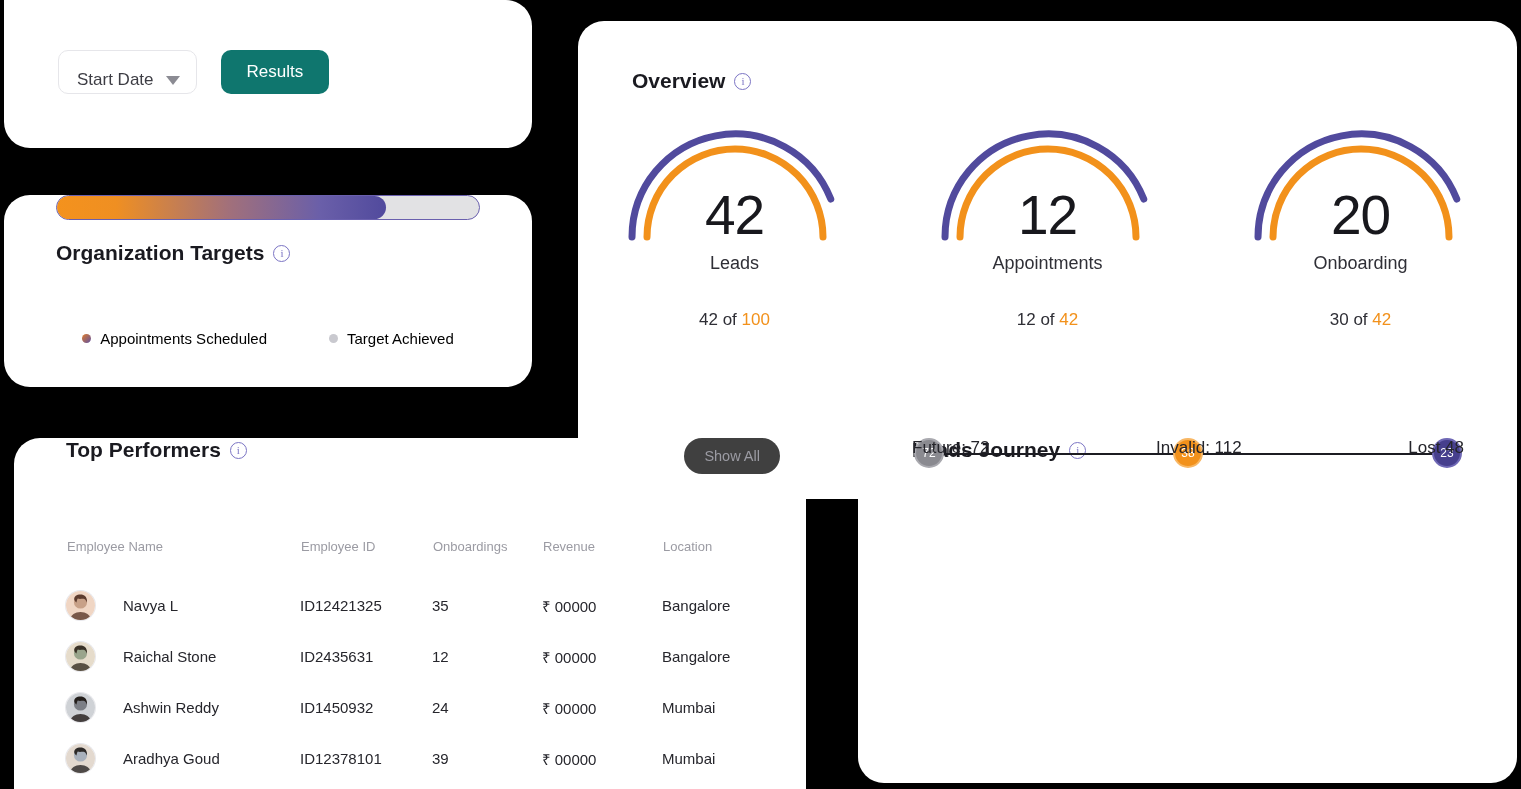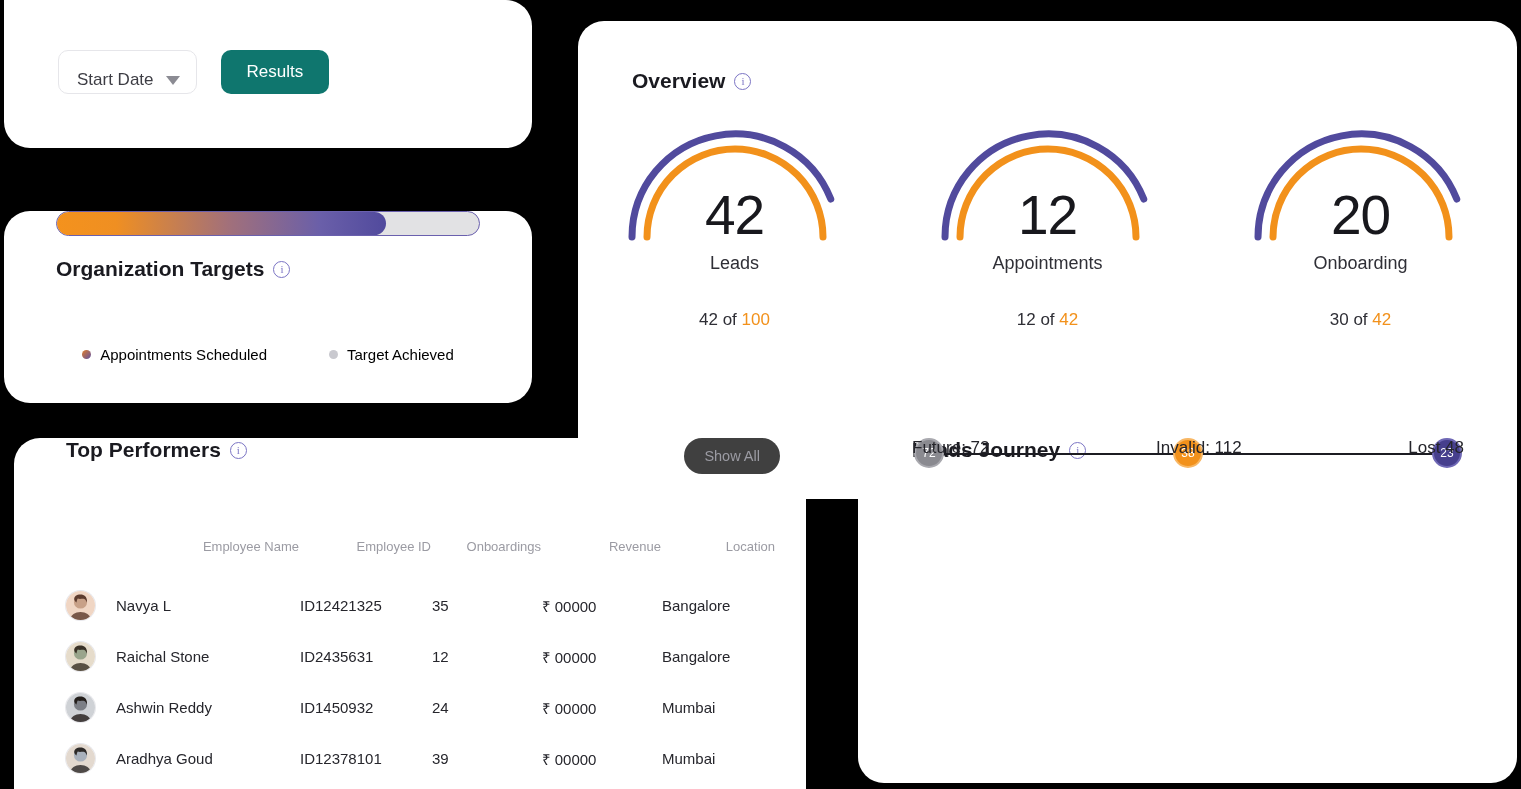--- a/index.html
+++ b/index.html
@@ -61,21 +61,21 @@
     border: none;
     border-radius: 10px;
     background: #0f766e;
     color: #fff;
     font-size: 17px;
     font-family: "Liberation Sans", sans-serif;
     cursor: pointer;
   }
 
   
-  #targets-card { left: 4px; top: 195px; width: 528px; height: 192px; margin-top: 16px; }
+  #targets-card { left: 4px; top: 195px; width: 528px; height: 192px; }
   .card-title {
     font-size: 21px;
     font-weight: bold;
     color: #1a1a20;
     display: flex;
     align-items: center;
     gap: 9px;
   }
   .info-icon {
     width: 15px; height: 15px;
@@ -179,38 +179,38 @@
     cursor: pointer;
   }
   table.perf {
     position: absolute;
     left: 52px; top: 100px;
     width: 700px;
     border-collapse: collapse;
     table-layout: fixed;
   }
   table.perf th {
-    text-align: right;
+    text-align: left;
     font-weight: normal;
     font-size: 13px;
     color: #9b9ba3;
     padding-bottom: 26px;
   }
   table.perf td {
     font-size: 15px;
     color: #26262c;
     padding: 11px 0;
     vertical-align: middle;
   }
   .col-name { width: 232px; }
   .col-id { width: 130px; }
   .col-onb { width: 108px; }
   .col-rev { width: 118px; }
   .col-loc { width: 112px; }
-  .emp-cell { display: flex; align-items: center; gap: 21px; }
+  .emp-cell { display: flex; align-items: center; gap: 28px; }
   .avatar {
     width: 29px; height: 29px;
     border-radius: 50%;
     flex: none;
     box-shadow: 0 0 0 1px #e8e8ec;
     overflow: hidden;
     position: relative;
   }
   .avatar svg { display: block; }
 

